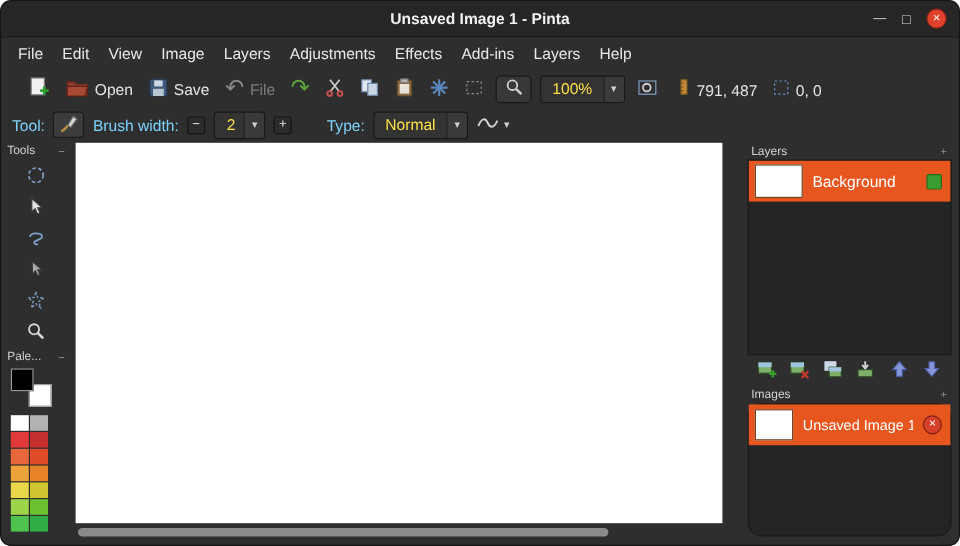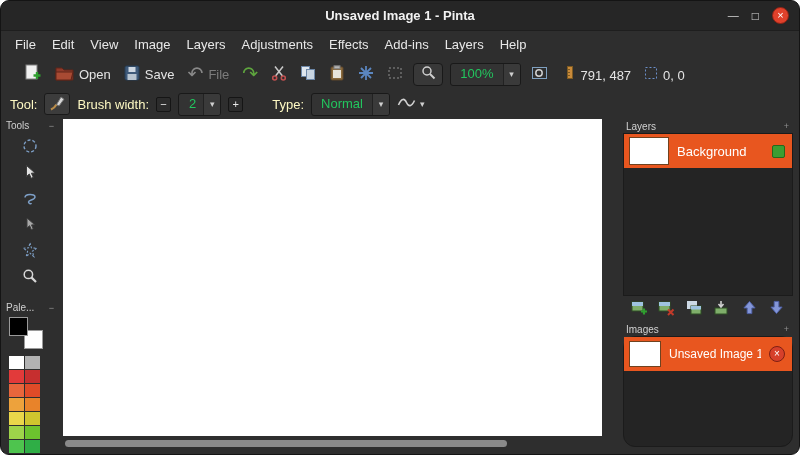--- a/index.html
+++ b/index.html
@@ -25,28 +25,28 @@
   .toolbar { height:34px; display:flex; align-items:center; padding:0 20px; gap:7px; }
   .tb { display:flex; align-items:center; gap:5px; background:transparent; border:none;
         color:#e4e4e4; font-size:13px; padding:3px 3px; border-radius:3px; font-family:inherit; }
   .tb .dis { color:#7c7c7c; }
   .glyph-undo { font-size:19px; color:#888; line-height:14px; }
   .glyph-redo { font-size:19px; color:#5ea53e; line-height:14px; }
   .pill { background:#383838; border:1px solid #191919; border-radius:4px; width:30px; height:23px;
           display:flex; align-items:center; justify-content:center; }
   .combo { display:flex; align-items:stretch; background:#333333; border:1px solid #191919;
            border-radius:3px; height:23px; overflow:hidden; }
-  .combo .val { padding:2px 9px 0 9px; color:#22c55e; }
+  .combo .val { padding:2px 9px 0 9px; color:#fde047; }
   .combo .arr { width:17px; display:flex; align-items:center; justify-content:center;
                 border-left:1px solid #222; color:#cfcfcf; font-size:9px; background:#3a3a3a; }
   .status { display:flex; align-items:flex-end; gap:5px; color:#e4e4e4; margin-left:6px; }
 
   
   .optionsbar { height:26px; display:flex; align-items:center; gap:7px; padding:0 9px; }
-  .lbl { color:#fef9c3; }
+  .lbl { color:#7dd3fc; }
   .tool-cur { width:26px; height:22px; background:#3c3c3c; border:1px solid #1a1a1a; border-radius:3px;
               display:flex; align-items:center; justify-content:center; }
   .sqbtn { width:15px; height:15px; background:#2c2c2c; border:1px solid #151515; color:#e8e8e8;
            font-size:11px; line-height:1; display:flex; align-items:center; justify-content:center;
            border-radius:2px; font-family:inherit; }
   .combo.small .val { padding:2px 7px 0 10px; }
   .wavebtn { display:flex; align-items:center; gap:4px; background:transparent; border:none; }
   .wavebtn .arr2 { color:#cfcfcf; font-size:9px; }
 
   
@@ -272,21 +272,21 @@
                 <path d="M8 1 L9.4 5.8 L14.7 6.2 L10.4 9.2 L11.8 14.5 L8 11.2 L4.2 14.5 L5.6 9.2 L1.3 6.2 L6.6 5.8 Z" fill="none" stroke="#7d9fc6" stroke-width="1.1" stroke-dasharray="2 1.5"></path>
               </svg></span>
         </button>
         <button class="toolbtn">
           <span><svg width="16" height="16" viewBox="0 0 16 16">
                 <circle cx="6.4" cy="6.4" r="4.2" fill="none" stroke="#d6d6d6" stroke-width="1.5"></circle>
                 <path d="M9.6 9.6 L14 14" stroke="#d6d6d6" stroke-width="2.2"></path>
               </svg></span>
         </button>
       </div>
-      <div class="panel-header" style="margin-top:12px;">
+      <div class="panel-header" style="margin-top:2px;">
         <span>Pale...</span>
         <span class="hctl">−</span>
       </div>
       <div class="color-chooser">
         <div class="color-secondary" style="background: rgb(255, 255, 255);"></div>
         <div class="color-primary" style="background: rgb(0, 0, 0);"></div>
       </div>
       <div class="swatches">
         <div class="swatch" style="background: rgb(255, 255, 255);"></div>
         <div class="swatch" style="background: rgb(178, 178, 178);"></div>

